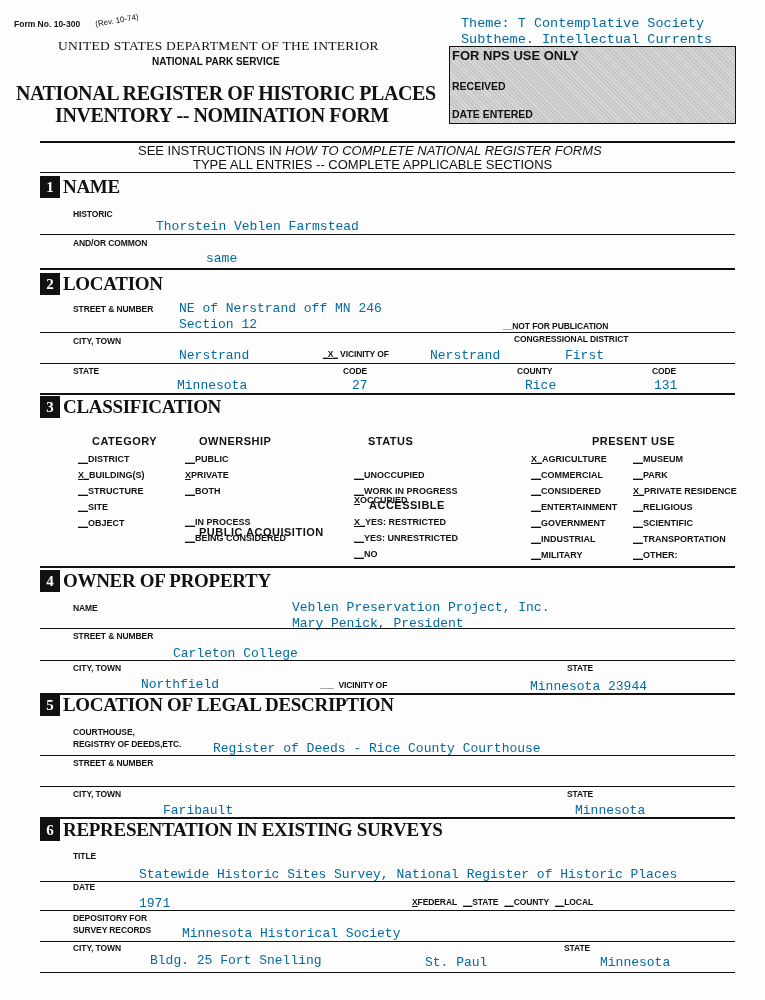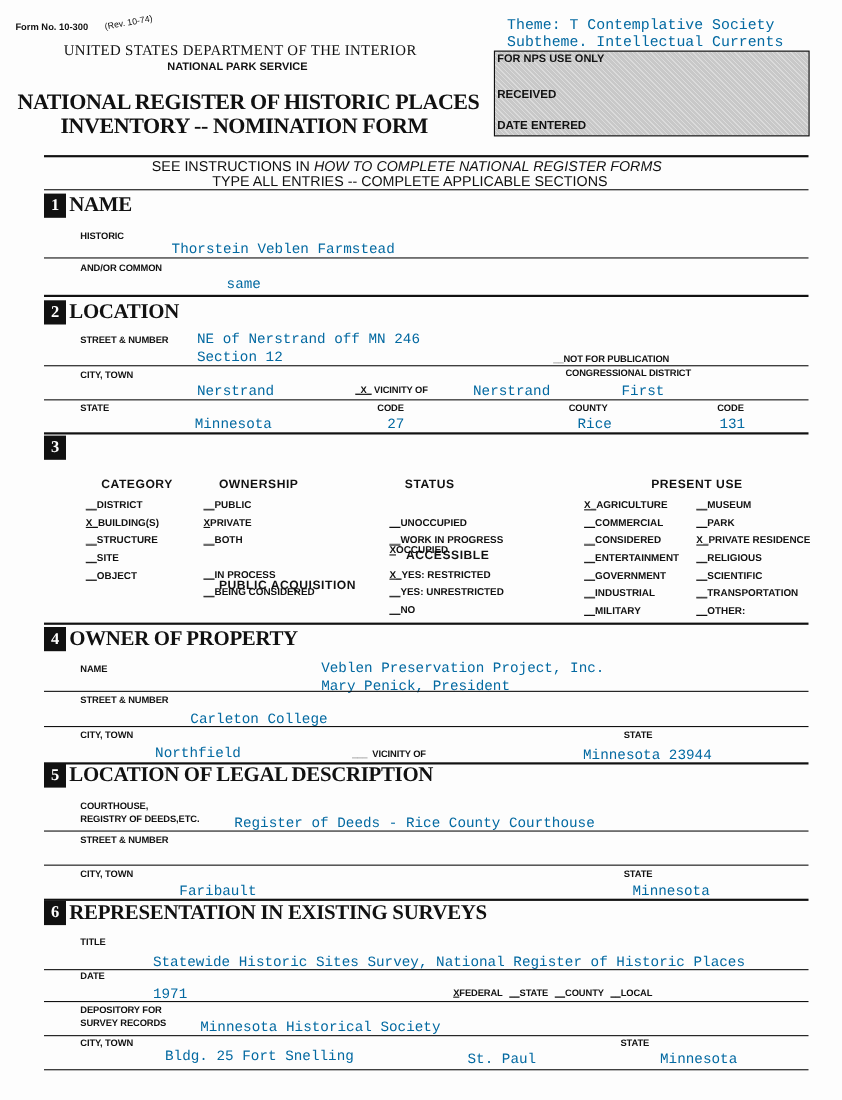--- a/index.html
+++ b/index.html
@@ -26,21 +26,21 @@
 <div class="abs sans" style="left:95px;top:16px;font-size:8px;transform:rotate(-10deg);">(Rev. 10-74)</div>
 <div class="abs serif" style="left:58px;top:38px;font-size:13.5px;letter-spacing:0.3px;">UNITED STATES DEPARTMENT OF THE INTERIOR</div>
 <div class="abs sans" style="left:152px;top:56px;font-size:10px;font-weight:bold;">NATIONAL PARK SERVICE</div>
 <div class="abs serif" style="left:16px;top:82px;font-size:20px;font-weight:bold;letter-spacing:-0.4px;">NATIONAL REGISTER OF HISTORIC PLACES</div>
 <div class="abs serif" style="left:55px;top:104px;font-size:20px;font-weight:bold;letter-spacing:-0.4px;">INVENTORY -- NOMINATION FORM</div>
 
 <div class="abs mono" style="left:461px;top:16px;font-size:13.5px;">Theme: T   Contemplative Society</div>
 <div class="abs mono" style="left:461px;top:32px;font-size:13.5px;">Subtheme. Intellectual Currents</div>
 
 <div class="nps-box">
-  <div class="abs sans" style="left:2px;top:1px;font-size:10px;font-weight:bold;">FOR NPS USE ONLY</div>
+  <div class="abs sans" style="left:2px;top:1px;font-size:13px;font-weight:bold;">FOR NPS USE ONLY</div>
   <div class="abs sans" style="left:2px;top:33px;font-size:10.5px;font-weight:bold;">RECEIVED</div>
   <div class="abs sans" style="left:2px;top:61px;font-size:10.5px;font-weight:bold;">DATE ENTERED</div>
 </div>
 
 <div class="rule thick" style="top:141px;"></div>
 <div class="abs sans" style="left:138px;top:143px;font-size:13px;"><span>SEE INSTRUCTIONS IN </span><i>HOW TO COMPLETE NATIONAL REGISTER FORMS</i></div>
 <div class="abs sans" style="left:193px;top:157px;font-size:13px;text-align:right;">TYPE ALL ENTRIES -- COMPLETE APPLICABLE SECTIONS</div>
 <div class="rule" style="top:172px;"></div>
 
 <div class="sec-head" style="top:176px;">
@@ -75,20 +75,21 @@
 <div class="abs lbl" style="left:517px;top:366px;">COUNTY</div>
 <div class="abs lbl" style="left:652px;top:366px;">CODE</div>
 <div class="abs mono" style="left:177px;top:378px;">Minnesota</div>
 <div class="abs mono" style="left:352px;top:378px;">27</div>
 <div class="abs mono" style="left:525px;top:378px;">Rice</div>
 <div class="abs mono" style="left:654px;top:378px;">131</div>
 <div class="rule thick" style="top:393px;"></div>
 
 <div class="sec-head" style="top:396px;">
   <span class="sec-num">3</span>
+  <span class="sec-title">CLASSIFICATION</span>
 </div>
 
 <div class="abs colhead" style="left:92px;top:435px;">CATEGORY</div>
 <div class="abs colhead" style="left:199px;top:435px;">OWNERSHIP</div>
 <div class="abs colhead" style="left:368px;top:435px;">STATUS</div>
 <div class="abs colhead" style="left:592px;top:435px;">PRESENT USE</div>
 <div class="abs colhead" style="left:199px;top:526px;">PUBLIC ACQUISITION</div>
 <div class="abs colhead" style="left:369px;top:499px;">ACCESSIBLE</div>
 
 <div id="cls-lists">

